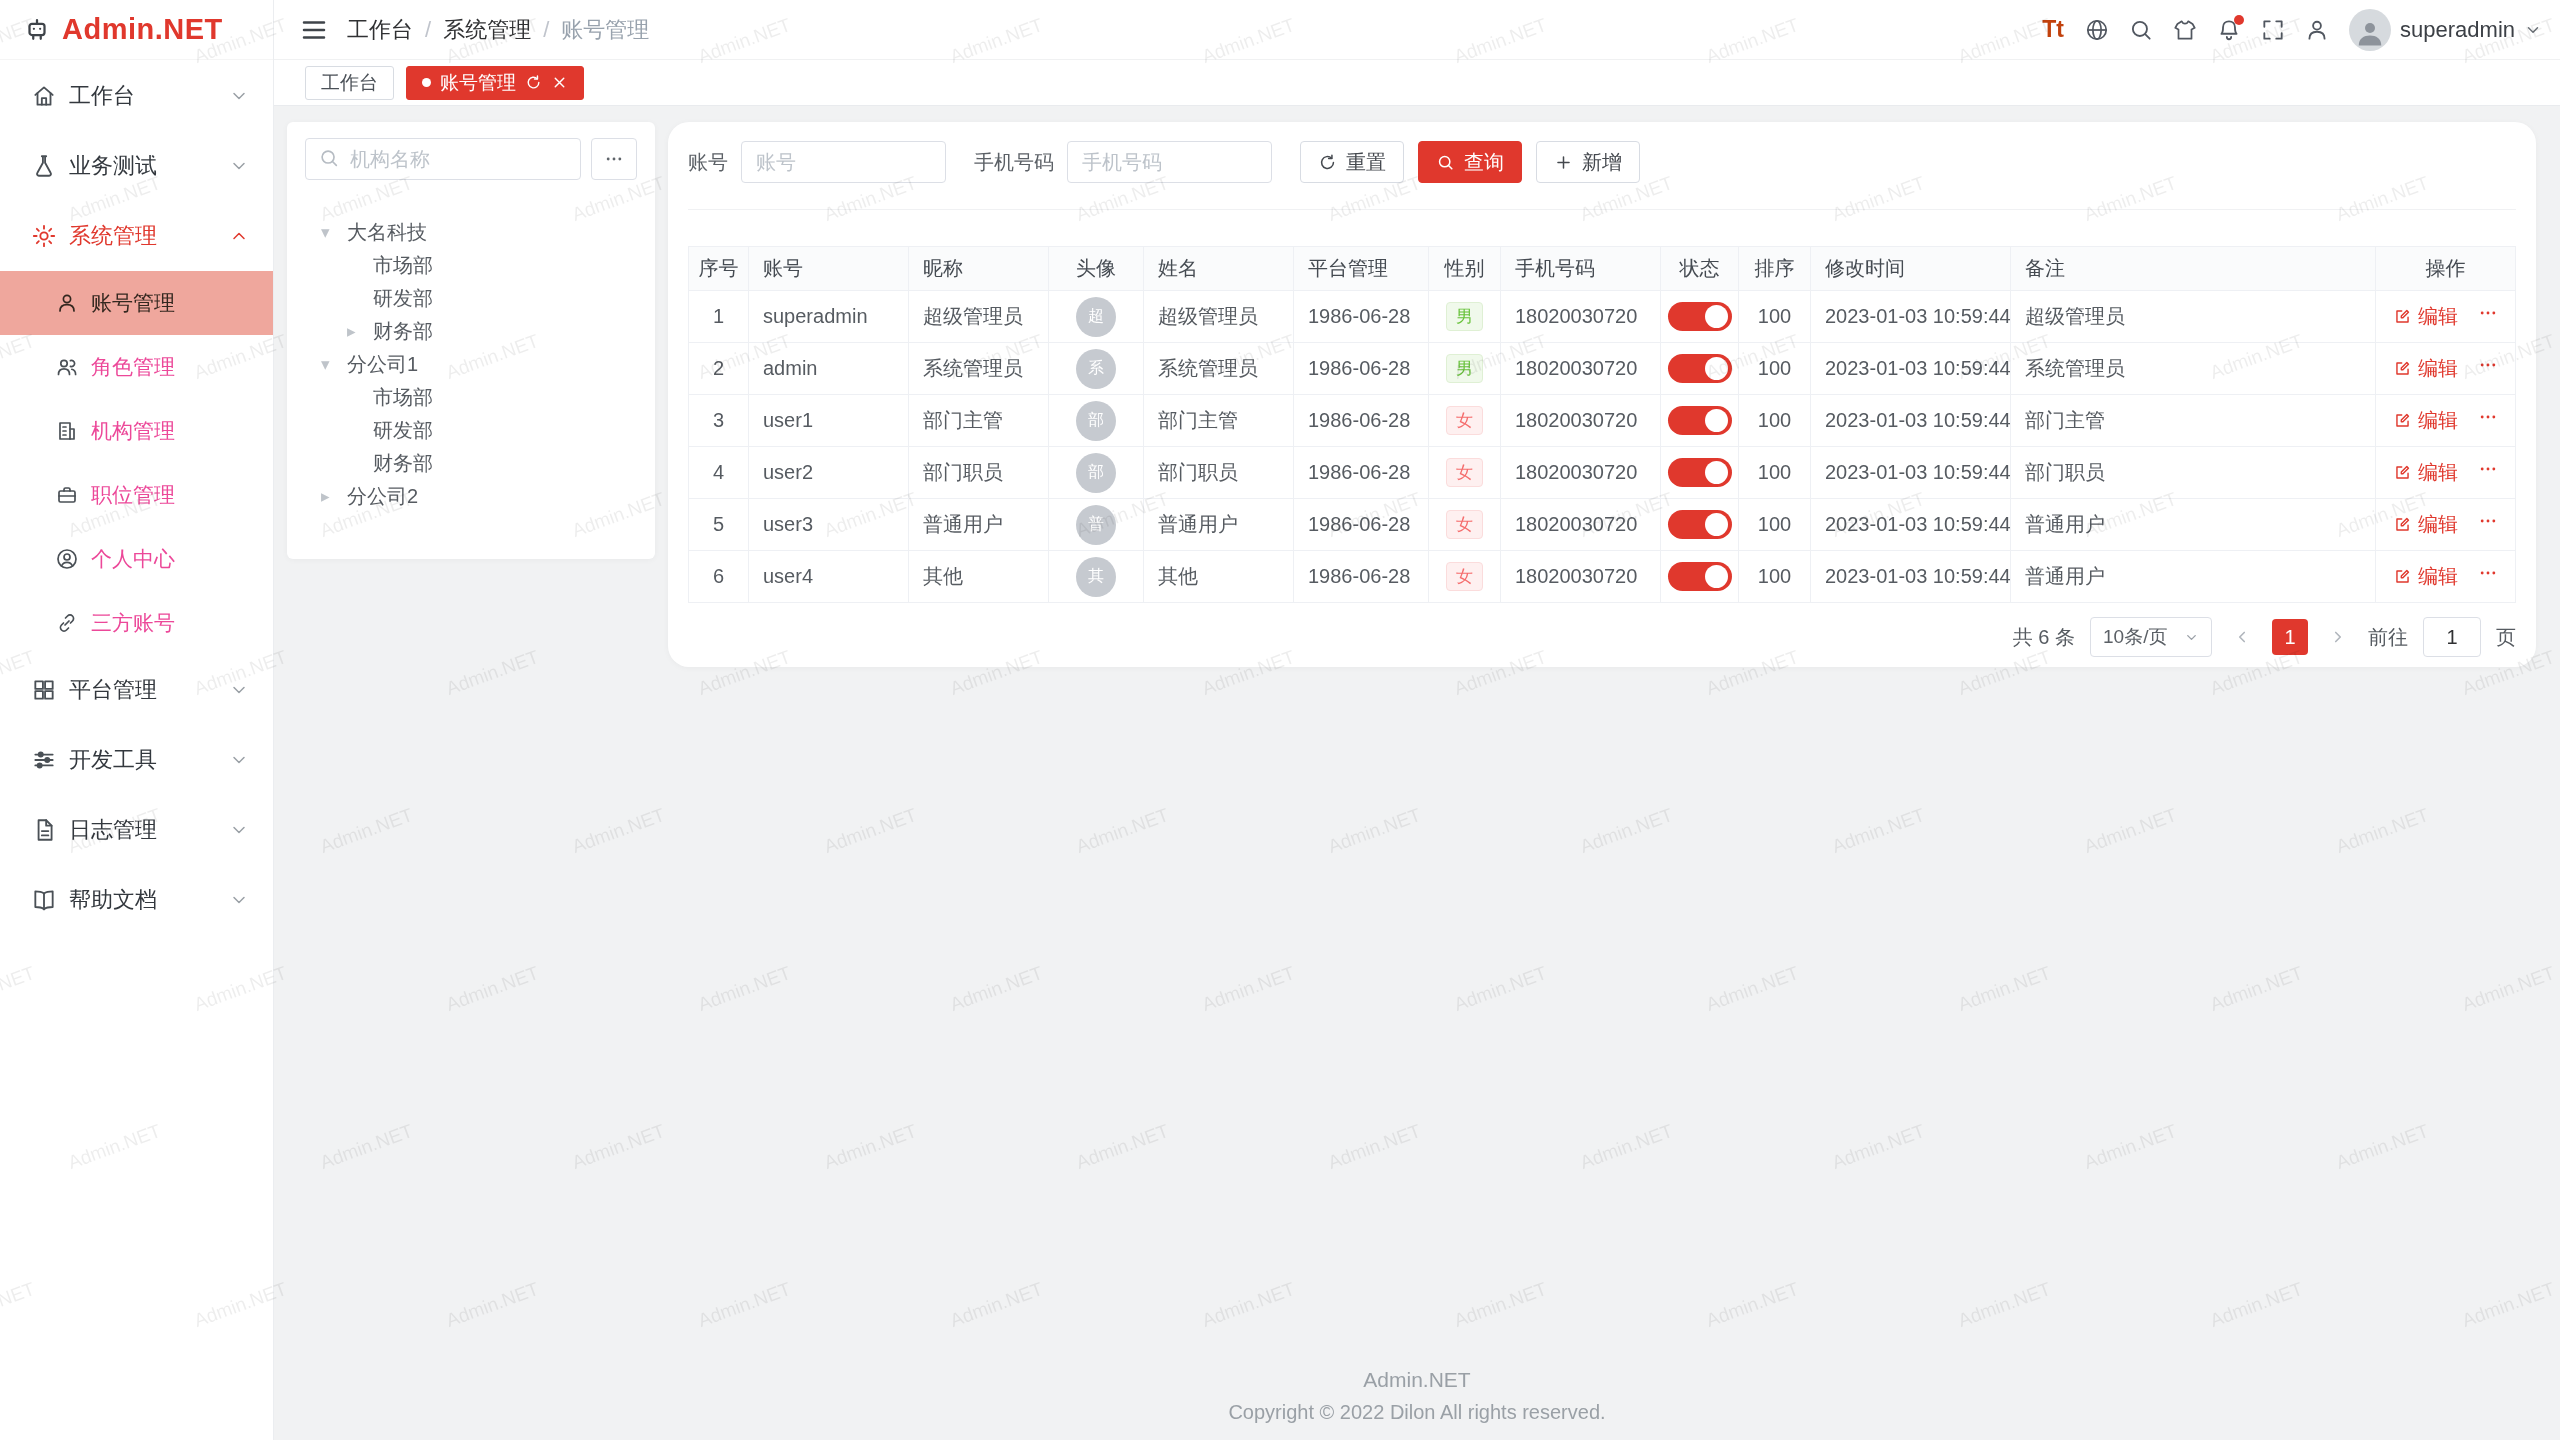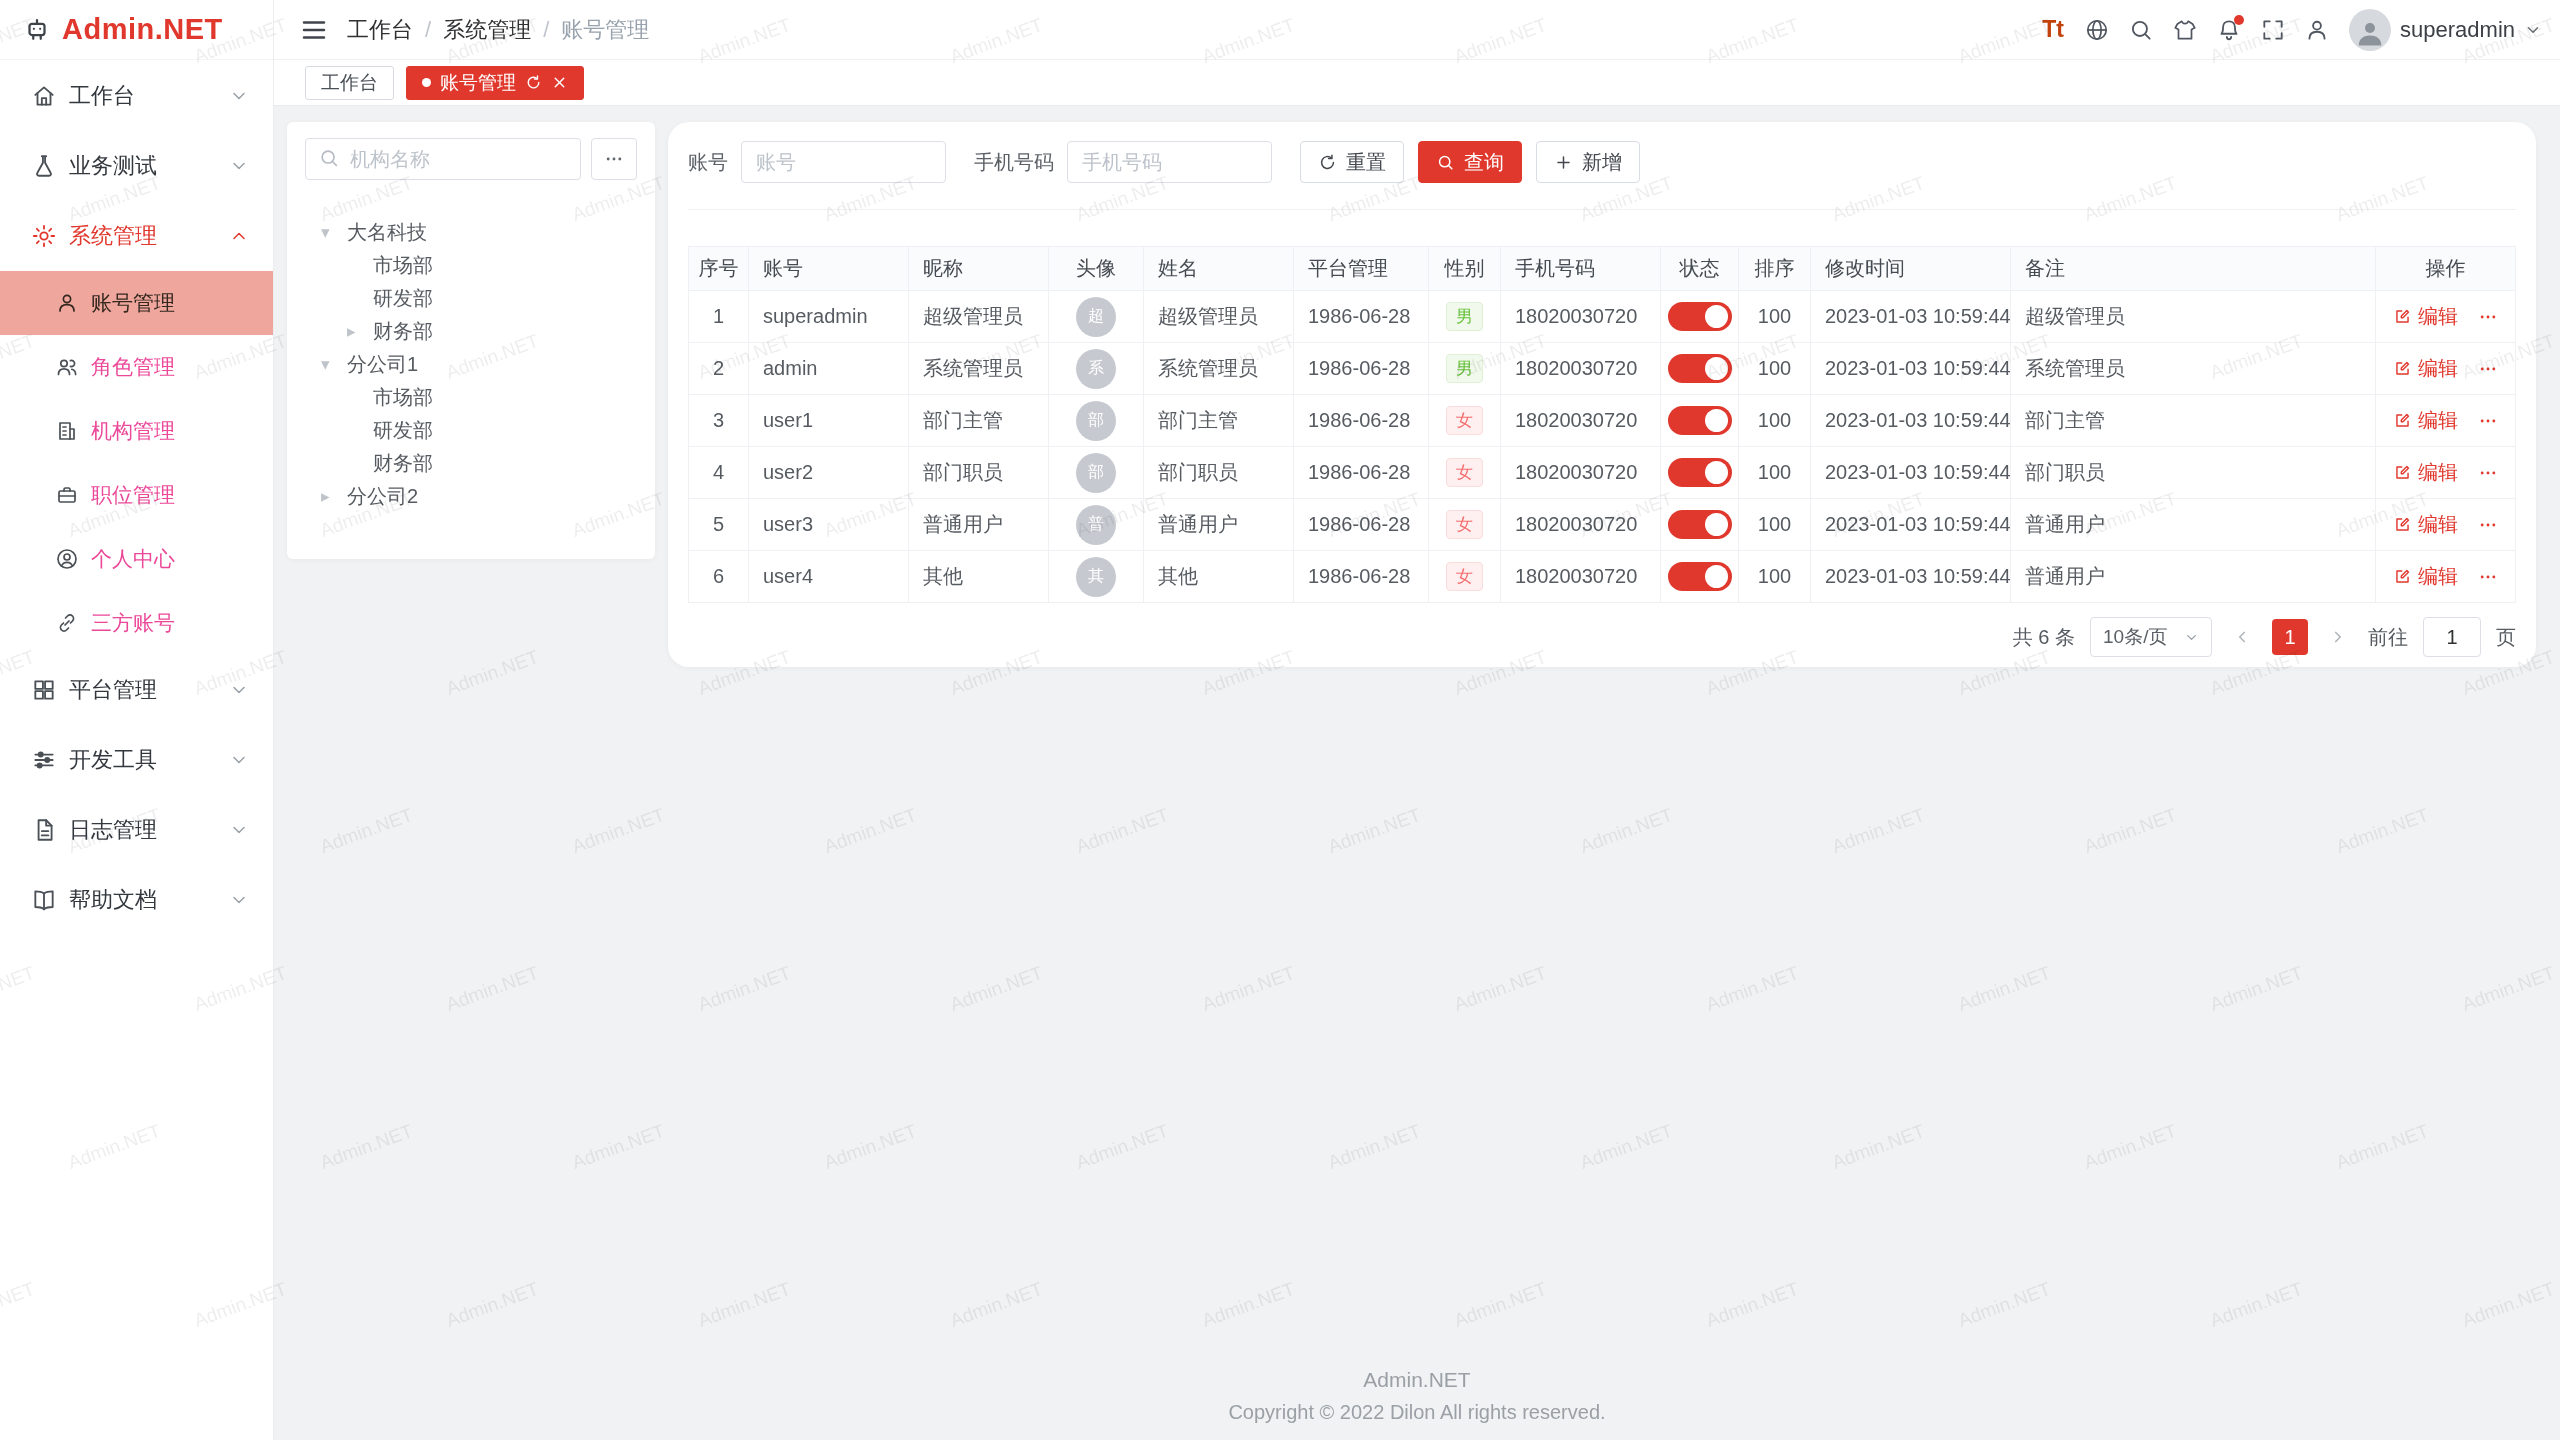--- a/index.html
+++ b/index.html
@@ -85,21 +85,21 @@
   .data-table th { height:44px; background:#fafbfc; color:#454b52; font-weight:500; text-align:left; }
   .data-table td { height:52px; color:#565b61; }
   .data-table th.c, .data-table td.c { text-align:center; padding:0 4px; }
   .avatar-circle { width:40px; height:40px; border-radius:50%; background:#c6cad0; color:#fff; font-size:16px; display:inline-flex; align-items:center; justify-content:center; }
   .tag { display:inline-block; padding:3px 9px; font-size:17px; line-height:1.25; border-radius:4px; }
   .tag.male { background:#f0f9eb; border:1px solid #dff0d4; color:#67c23a; }
   .tag.female { background:#fef0f0; border:1px solid #fbdcdc; color:#f56c6c; }
   .switch { width:64px; height:29px; border-radius:15px; background:#e0382d; position:relative; display:inline-block; vertical-align:middle; cursor:pointer; }
   .switch .knob { position:absolute; right:4px; top:3px; width:23px; height:23px; border-radius:50%; background:#fff; }
   .td-ops { color:#e0382d; }
-  .ops-wrap { display:flex; align-items:center; justify-content:center; gap:20px; }
+  .ops-wrap { display:flex; justify-content:center; gap:20px; }
   .edit-link { display:inline-flex; align-items:center; gap:6px; color:#e0382d; cursor:pointer; }
   .edit-link svg { width:19px; height:19px; }
   .more-dots { display:inline-flex; color:#e0382d; cursor:pointer; }
   .more-dots svg { width:20px; height:20px; }
 
   .pagination { display:flex; align-items:center; justify-content:flex-end; gap:15px; margin-top:14px; font-size:20px; color:#565b61; }
   .pg-size { width:122px; height:40px; border:1px solid #dcdfe6; border-radius:4px; display:flex; align-items:center; justify-content:space-between; padding:0 12px; font-size:19px; color:#5b6066; cursor:pointer; }
   .pg-size svg { width:15px; height:15px; color:#9ba1a8; }
   .pg-arrow { width:30px; height:36px; display:inline-flex; align-items:center; justify-content:center; color:#b1b6bd; cursor:pointer; }
   .pg-arrow svg { width:18px; height:18px; }

